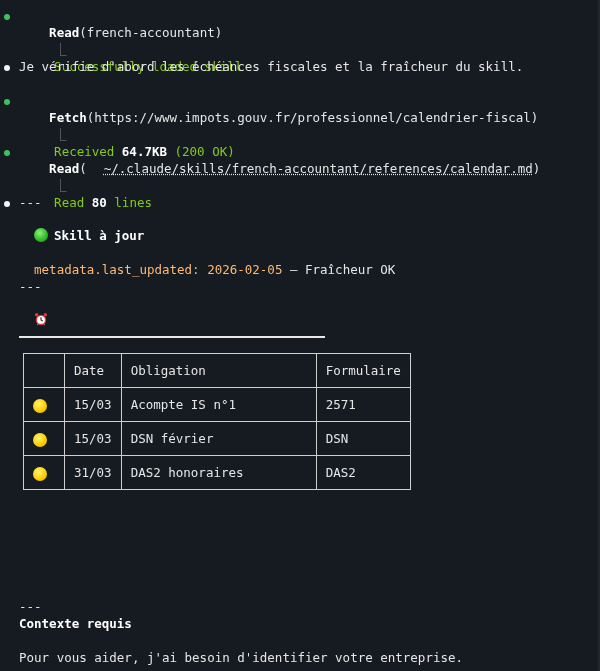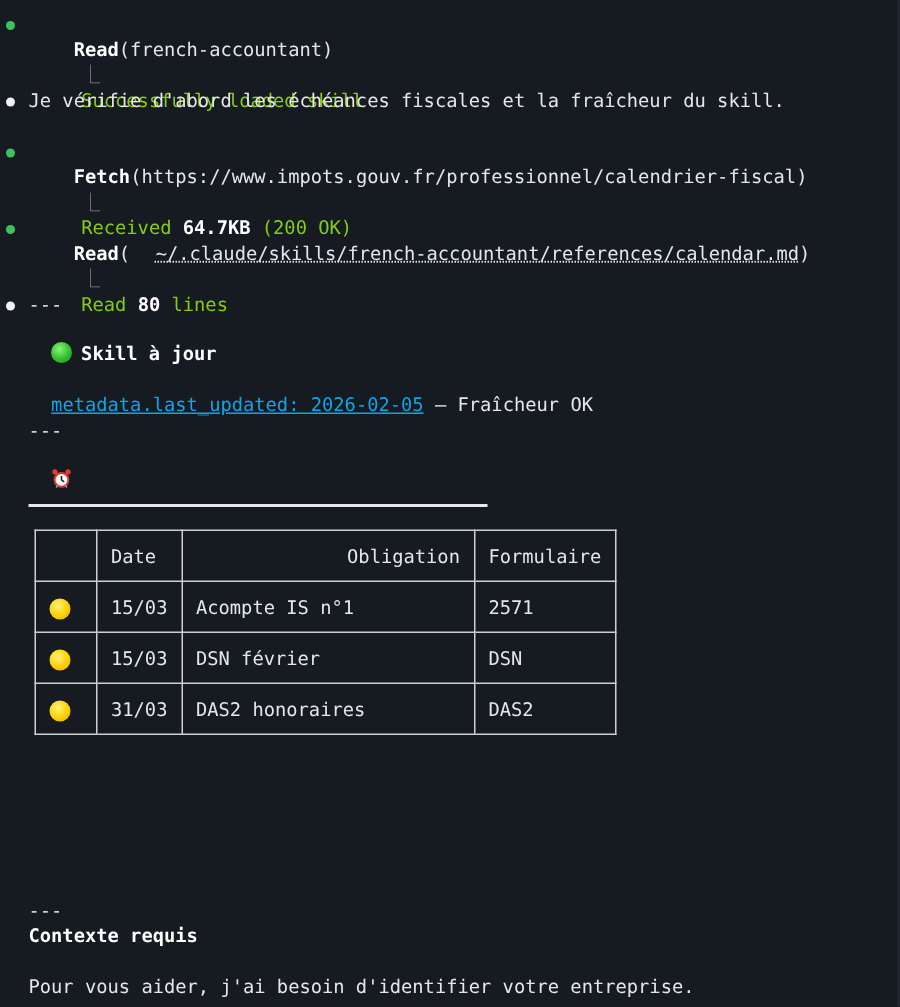--- a/index.html
+++ b/index.html
@@ -11,32 +11,32 @@
     position:relative;
   }
   .bullet { position:absolute; left:4px; width:6px; height:6px; border-radius:50%; }
   .b-green { background:#3cc35c; }
   .b-white { background:#f2f2f2; }
   .txt { position:absolute; white-space:pre; }
   .bold { font-weight:bold; color:#ffffff; }
   .dim { color:#84cc16; }
   .elbow { color:#888; }
   .ul { text-decoration:underline; text-decoration-style:dotted;margin-left:17px; }
-  .meta { color:#0ea5e9;text-decoration:underline; }
+  .meta { color:#fdba74; }
   .hr { position:absolute; left:19px; width:306px; height:0; border-top:2px solid #e8e8e8; }
   table.fiscal {
     position:absolute; left:23px; top:353px;
     border-collapse:collapse;
     border:1px solid #cfcfcf;
   }
   table.fiscal td, table.fiscal th {
     border:1px solid #cfcfcf; height:33px; padding:0 9px;
     font-weight:normal; text-align:left; color:#e6e6e6;
   }
-  table.fiscal th.center { text-align:right; }
+  table.fiscal th.center { text-align:left; }
   .dot { display:inline-block; width:14px; height:14px; border-radius:50%; vertical-align:middle; }
   .dot.orange { background:radial-gradient(circle at 40% 35%, #ffb25a, #f07a10 55%, #c95500); }
   .dot.yellow { background:radial-gradient(circle at 40% 35%, #fff27a, #ffd000 55%, #d9a800); }
   .green-circle { display:inline-block; width:14px; height:14px; border-radius:50%;
     background:radial-gradient(circle at 40% 35%, #8ef07a, #2fbf2a 55%, #1f8f1a); vertical-align:-2px; margin-right:6px; }
   .alarm { display:inline-block; width:14px; height:14px; vertical-align:-2px; margin-right:6px; }
   .scroll-edge { position:absolute; right:0; top:0; width:2px; height:671px; background:#20252e; }
 </style>
 </head>
 <body>

